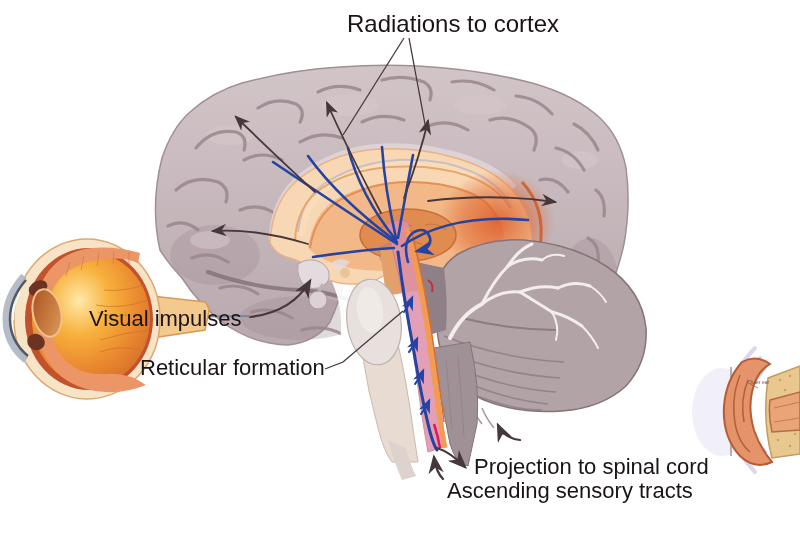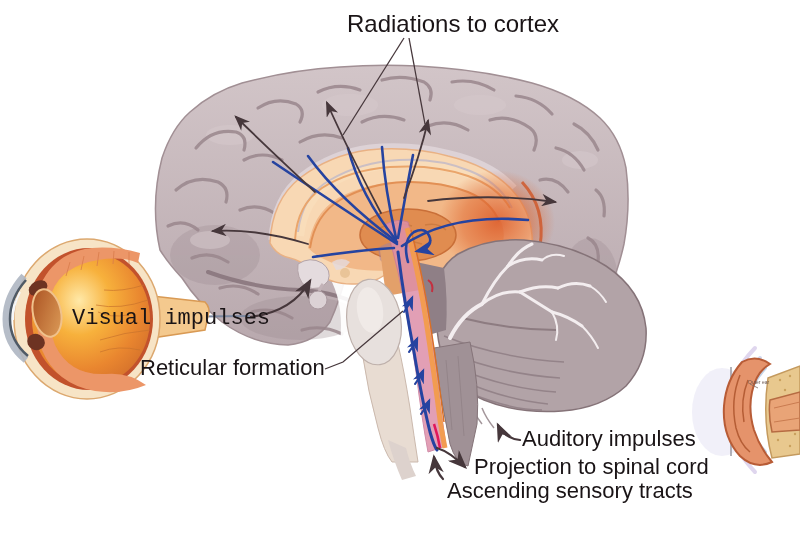--- a/index.html
+++ b/index.html
@@ -283,25 +283,24 @@
     <g fill="none" stroke="#b55d35" stroke-width="1.5">
       <path d="M740,375 Q730,400 736,428 Q740,444 750,452"></path>
       <path d="M748,380 Q740,400 744,422"></path>
     </g>
     <path d="M758,388 L750,384" stroke="#7a6a62" stroke-width="0.8"></path>
   </g>
 </svg>
 
 <div class="lbl lbl-title" style="left:347px;top:11px;">Radiations to cortex</div>
 
-<div class="lbl lbl-std" style="left:72px;top:307px;font-family:Liberation Mono, monospace;">Visual impulses</div>
+<div class="lbl lbl-std" style="left:89px;top:307px;">Visual impulses</div>
 
 <div class="lbl lbl-std" style="left:140px;top:356px;">Reticular formation</div>
 
-<div class="lbl lbl-std" style="left:522px;top:427px;">Auditory impulses</div>
 
 <div class="lbl lbl-std" style="left:474px;top:455px;">Projection to spinal cord</div>
 
 <div class="lbl lbl-std" style="left:447px;top:479px;text-align:center;">Ascending sensory tracts</div>
 
 <div class="lbl lbl-tiny" style="left:748px;top:380px;">Outer ear</div>
 
 </div>
 
 </body></html>

